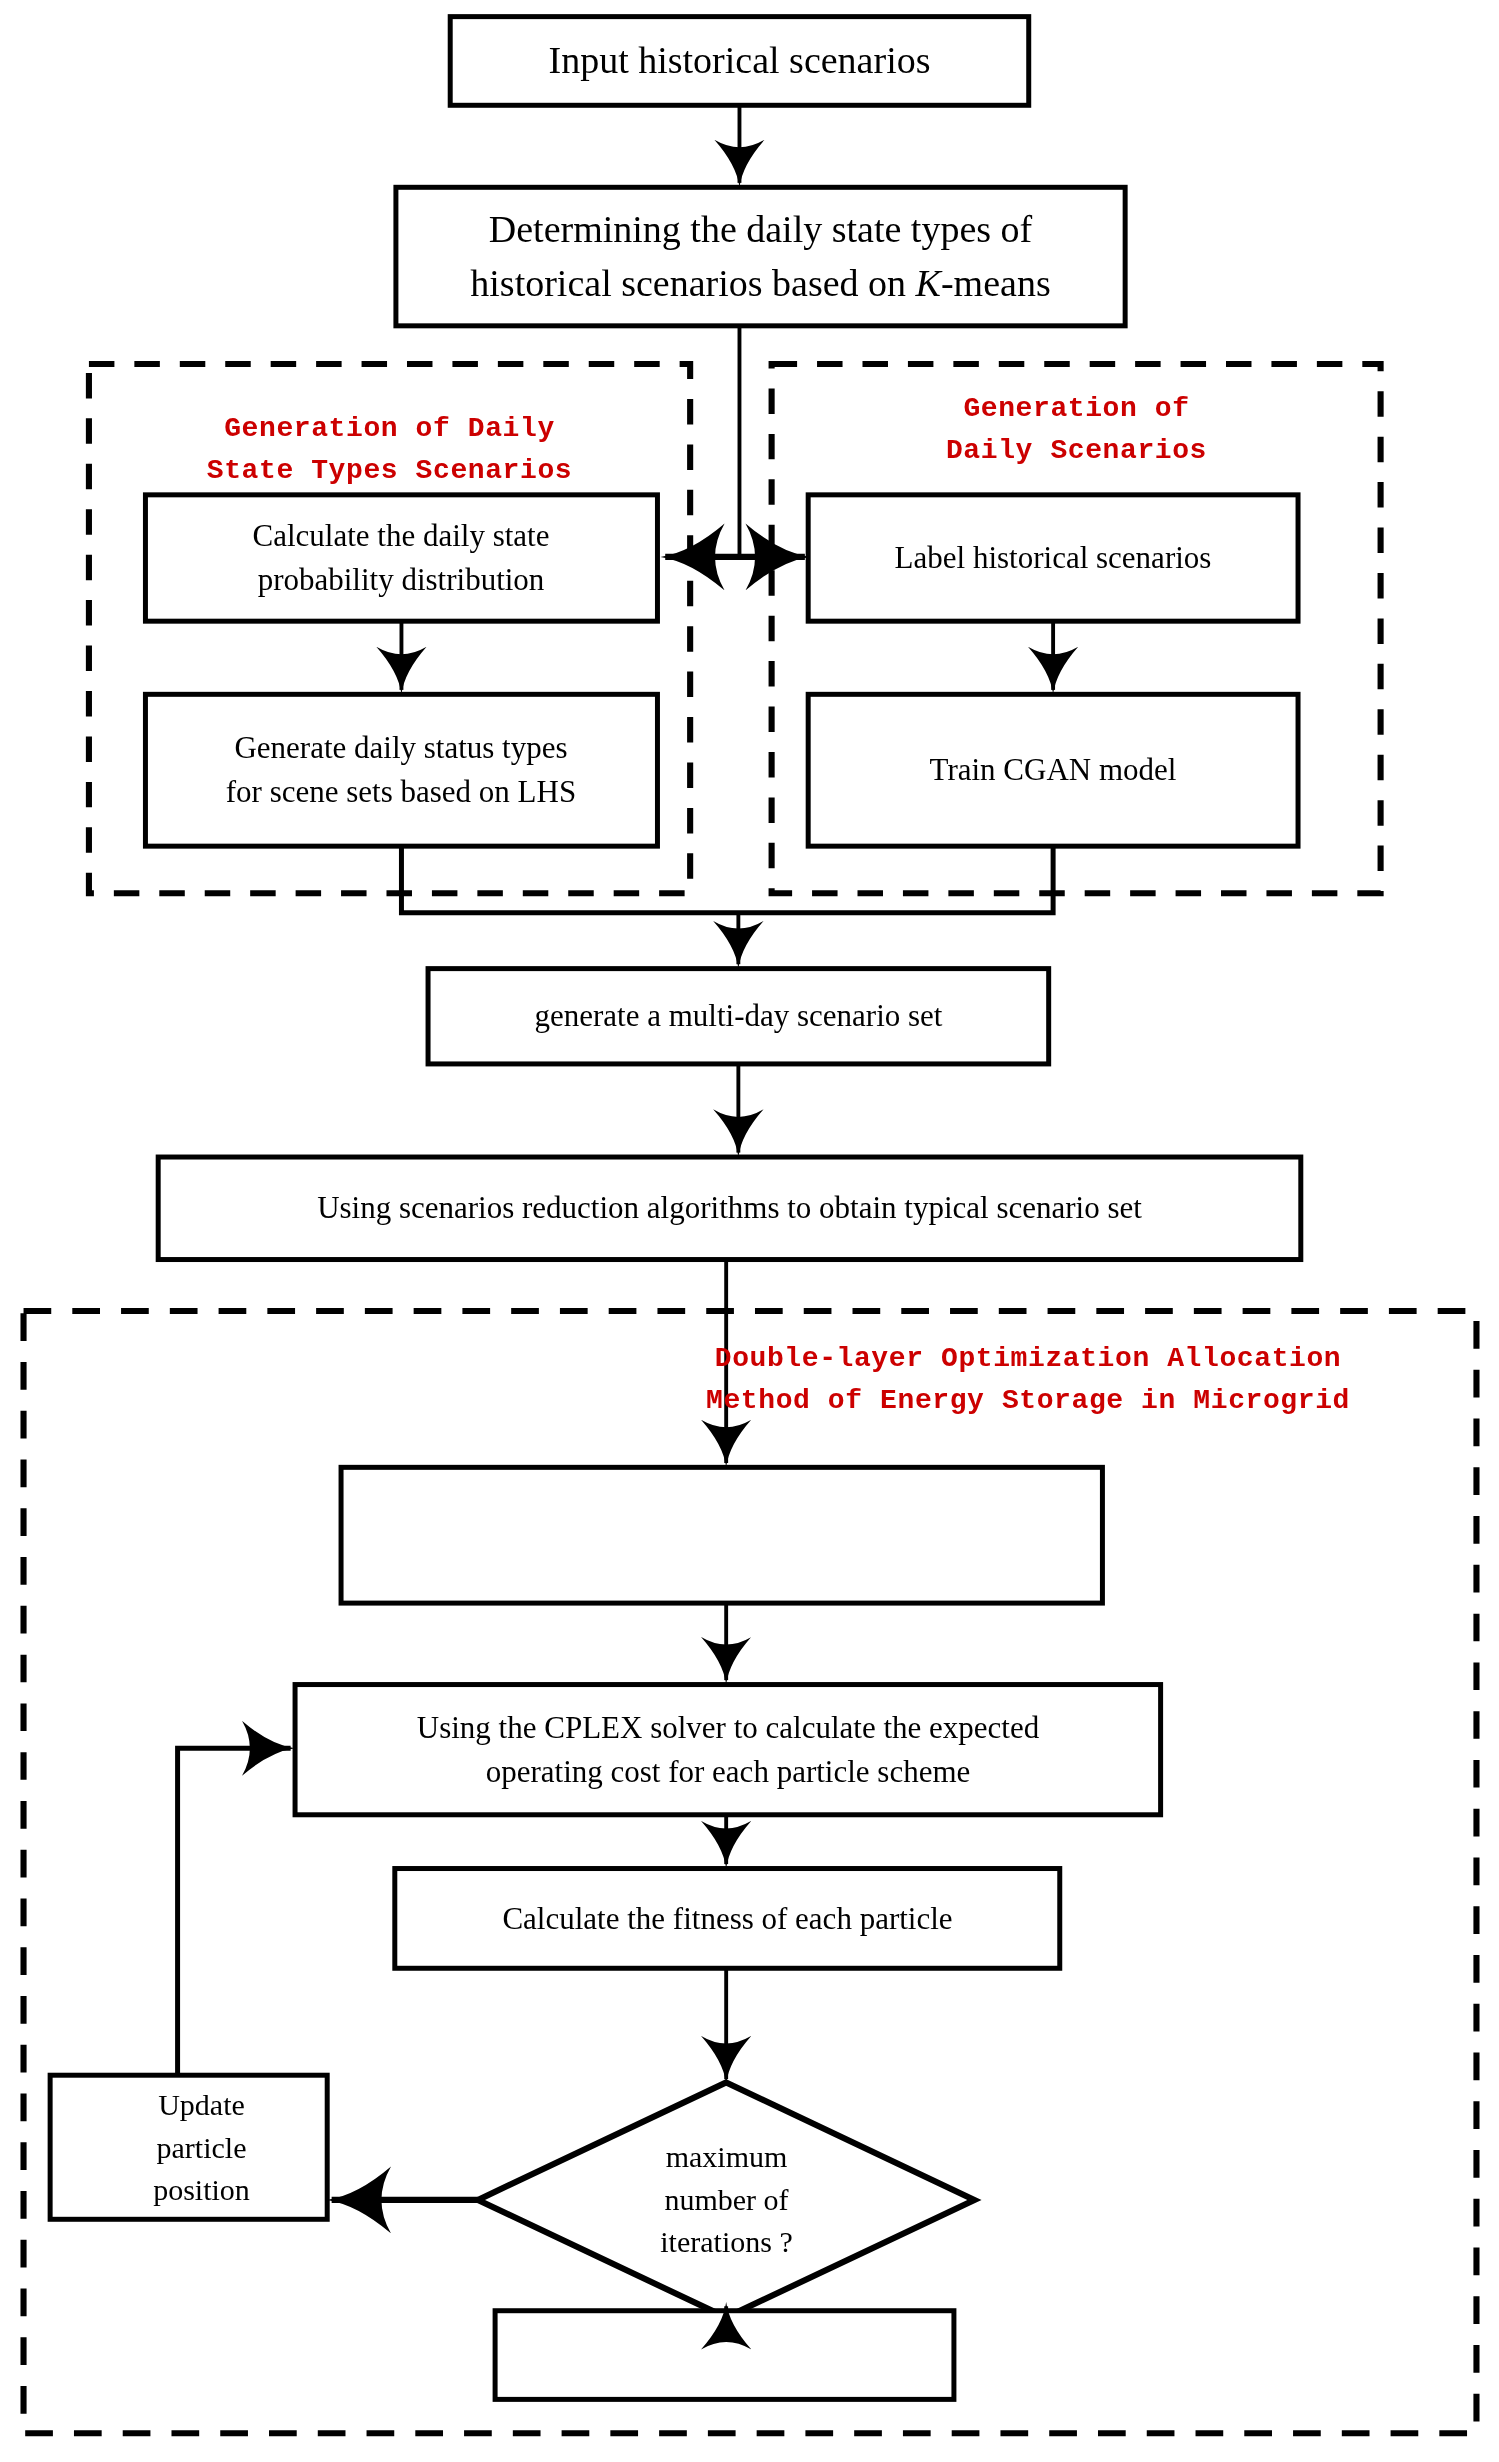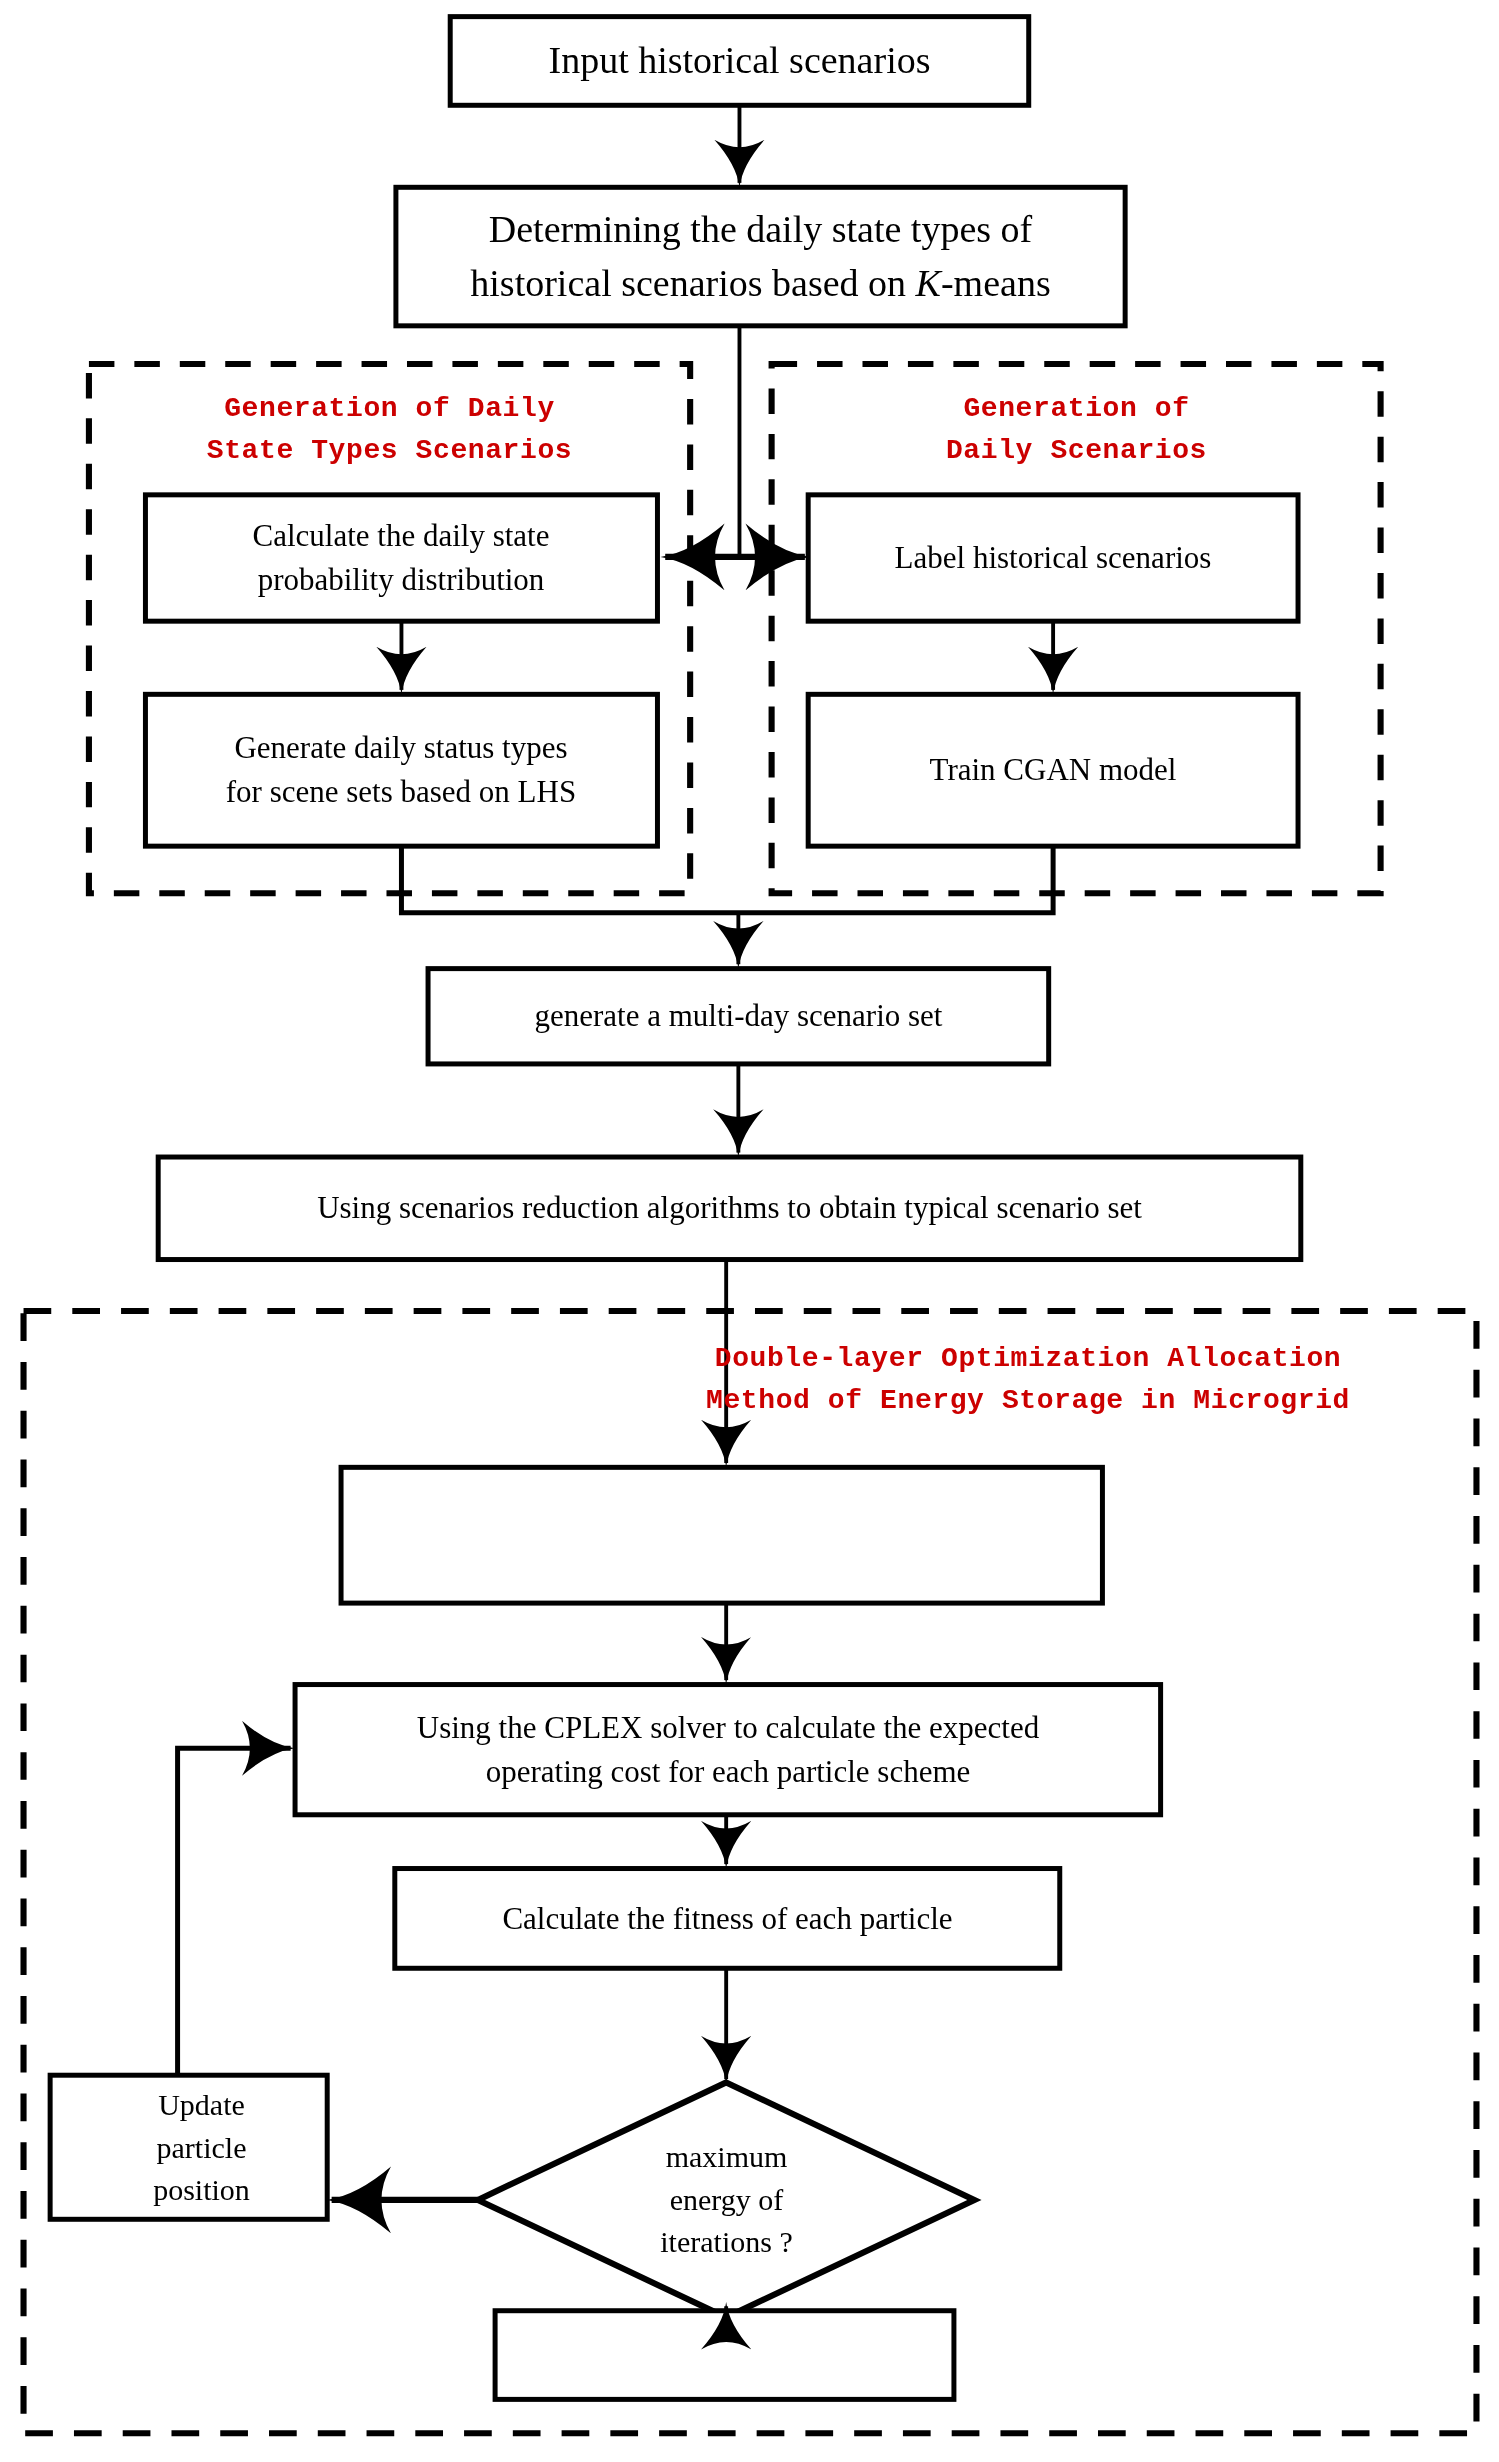--- a/index.html
+++ b/index.html
@@ -119,21 +119,21 @@
 
     <line x1="1310" y1="3552" x2="1310" y2="3752" stroke="#000" stroke-width="7" marker-end="url(#arrowThin)"></line>
 
     <line x1="862" y1="3970" x2="598" y2="3970" stroke="#000" stroke-width="11" marker-end="url(#arrowFat)"></line>
 
     <path d="M 320 3745 L 320 3155 L 524 3155" fill="none" stroke="#000" stroke-width="9" marker-end="url(#arrowFat)"></path>
 
     <line x1="1310" y1="4182" x2="1310" y2="4162" stroke="#000" stroke-width="7" marker-end="url(#arrowThin)"></line>
   </svg>
 
-  <div class="group-title rt50" style="left:90px; top:388px; width:599px;">Generation of Daily
+  <div class="group-title rt50" style="left:90px; top:408px; width:599px;">Generation of Daily
 State Types Scenarios</div>
 
   <div class="group-title rt50" style="left:773px; top:388px; width:607px;">Generation of
 Daily Scenarios</div>
 
   <div class="group-title rt50" style="left:643px; top:1338px; width:770px;">Double-layer Optimization Allocation
 Method of Energy Storage in Microgrid</div>
 
   <div class="node-text t58" style="left:450px; top:16.6px; width:579px; height:89px;">Input historical scenarios</div>
 
@@ -156,21 +156,21 @@
 
   <div class="node-text t56" style="left:158px; top:1157px; width:1143px; height:103px;">Using scenarios reduction algorithms to obtain typical scenario set</div>
 
 
   <div class="node-text t56" style="left:395px; top:1869px; width:665px; height:100px;">Calculate the fitness of each particle</div>
 
   <div class="node-text t56" style="left:295px; top:1685px; width:866px; height:130px;">Using the CPLEX solver to calculate the expected
 operating cost for each particle scheme</div>
 
   <div class="node-text t54" style="left:560px; top:2117px; width:333px; height:166px;">maximum
-energy of
+number of
 iterations ?</div>
 
   <div class="node-text t54" style="left:63px; top:2076px; width:277px; height:144px;">Update
 particle
 position</div>
 
 
 </div>
 
 

